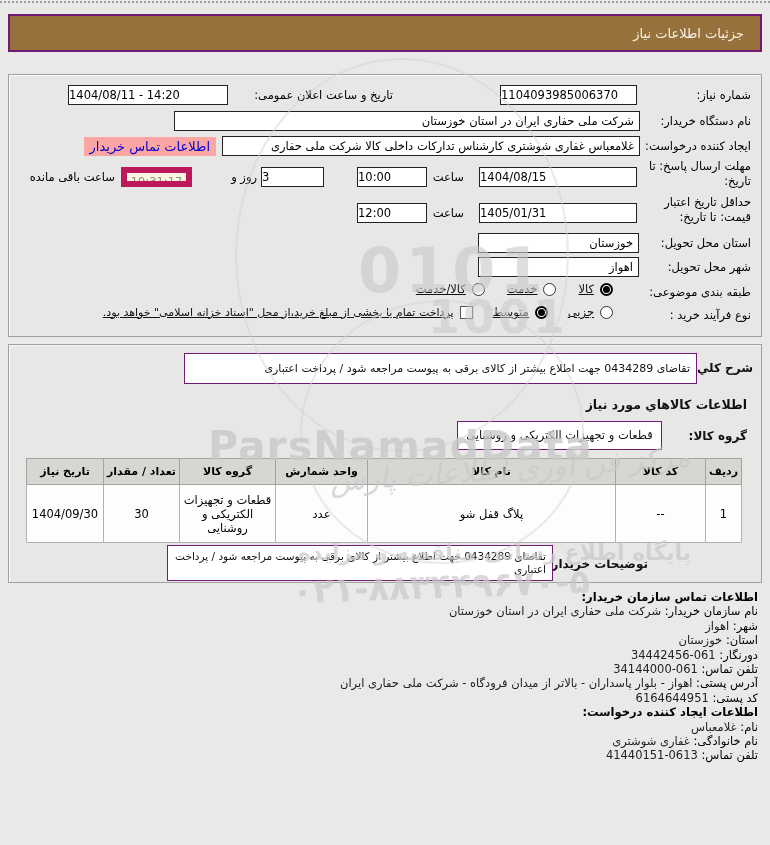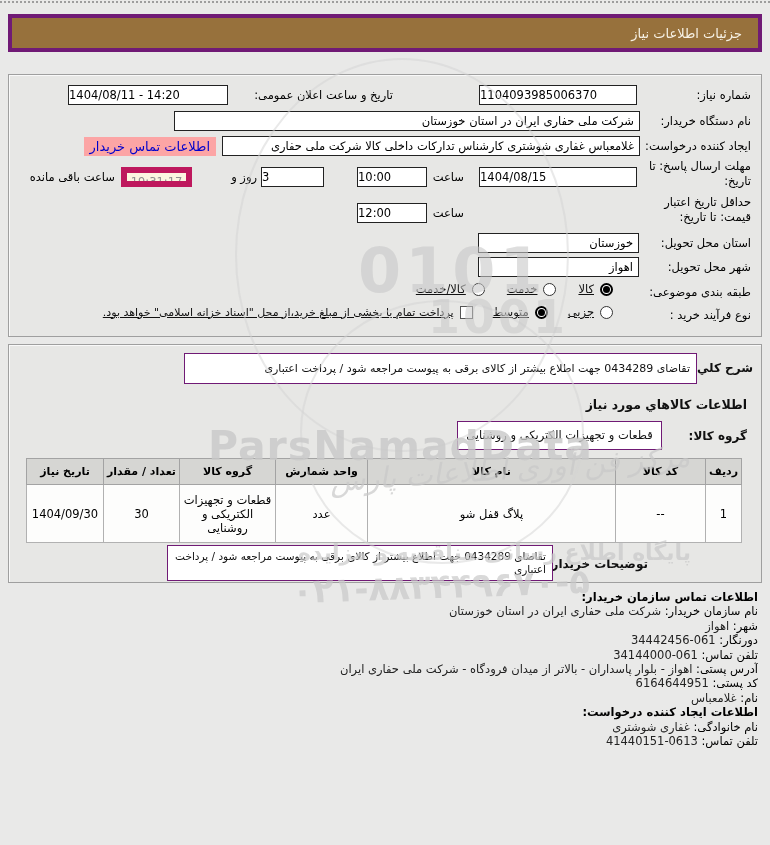--- a/index.html
+++ b/index.html
@@ -8,21 +8,21 @@
     background:#e9e9e8;
     font-family:"DejaVu Sans", sans-serif;
     font-size:12px;color:#111;direction:rtl;
   }
   .abs{position:absolute;box-sizing:border-box;}
   
   .dotted-top{left:0;top:1px;width:770px;height:0;border-top:2px dotted #9d9d9d;}
   
   .titlebar{
     left:8px;top:14px;width:754px;height:38px;
-    background:#97713c;border:4px solid #701a75;
+    background:#97713c;border:2px solid #701a75;
     color:#f7f2e6;font-size:13px;
     display:flex;align-items:center;padding-right:16px;
   }
   
   .panel{
     left:8px;width:754px;
     background:#e7e7e5;border:1px solid #9f9f9f;
     box-shadow:inset 1px 1px 0 rgba(255,255,255,.75);
   }
   #panel-main{top:74px;height:263px;}
@@ -91,41 +91,42 @@
 
 <div class="abs dotted-top"></div>
 
 <div class="abs titlebar">
   <span>جزئیات اطلاعات نیاز</span>
 </div>
 
 <div class="abs panel" id="panel-main">
 
   <span class="flabel" style="right:10px;top:13px;">شماره نیاز:</span>
-  <div class="inputbox center ltr" style="right:124px;top:10px;width:158px;">1104093985006370</div>
+  <div class="inputbox center ltr" style="right:124px;top:10px;width:137px;">1104093985006370</div>
   <span class="flabel" style="right:368px;top:13px;">تاریخ و ساعت اعلان عمومی:</span>
   <div class="inputbox center ltr" style="right:533px;top:10px;width:160px;">1404/08/11 - 14:20</div>
 
   <span class="flabel" style="right:10px;top:39px;">نام دستگاه خریدار:</span>
   <div class="inputbox rt" style="right:121px;top:36px;width:466px;">شرکت ملی حفاری ایران در استان خوزستان</div>
 
   <span class="flabel" style="right:10px;top:64px;">ایجاد کننده درخواست:</span>
   <div class="inputbox rt" style="right:121px;top:61px;width:418px;">غلامعباس غفاری شوشتری کارشناس تدارکات داخلی کالا شرکت ملی حفاری</div>
   <span class="contact-link" style="right:545px;top:62px;">اطلاعات تماس خریدار</span>
 
   <span class="flabel wrap" style="right:10px;top:84px;">مهلت ارسال پاسخ: تا تاریخ:</span>
   <div class="inputbox center ltr" style="right:124px;top:92px;width:158px;">1404/08/15</div>
   <span class="flabel" style="right:297px;top:95px;">ساعت</span>
   <div class="inputbox center ltr" style="right:334px;top:92px;width:70px;">10:00</div>
   <div class="inputbox center ltr" style="right:437px;top:92px;width:63px;">3</div>
   <span class="flabel" style="right:504px;top:95px;">روز و</span>
   <div class="inputbox countdown" style="right:569px;top:92px;width:71px;">19:31:17</div>
   <span class="flabel" style="right:646px;top:95px;">ساعت باقی مانده</span>
 
   <span class="flabel wrap" style="right:10px;top:120px;">حداقل تاریخ اعتبار قیمت: تا تاریخ:</span>
+  <div class="inputbox center ltr" style="right:124px;top:128px;width:158px;">1405/01/31</div>
   <span class="flabel" style="right:297px;top:131px;">ساعت</span>
   <div class="inputbox center ltr" style="right:334px;top:128px;width:70px;">12:00</div>
 
   <span class="flabel" style="right:10px;top:161px;">استان محل تحویل:</span>
   <div class="inputbox rt" style="right:122px;top:158px;width:161px;">خوزستان</div>
 
   <span class="flabel" style="right:10px;top:185px;">شهر محل تحویل:</span>
   <div class="inputbox rt" style="right:122px;top:182px;width:161px;">اهواز</div>
 
   <span class="flabel" style="right:10px;top:210px;">طبقه بندی موضوعی:</span>
@@ -214,42 +215,46 @@
 
   <div class="cline">
     <span class="clbl">نام سازمان خریدار:</span>
     <span>شرکت ملی حفاری ایران در استان خوزستان</span>
   </div>
   <div class="cline">
     <span class="clbl">شهر:</span>
     <span>اهواز</span>
   </div>
   <div class="cline">
+    <span class="clbl">استان:</span>
+    <span>خوزستان</span>
+  </div>
+  <div class="cline">
     <span class="clbl">دورنگار:</span>
     <span class="num">34442456-061</span>
   </div>
   <div class="cline">
     <span class="clbl">تلفن تماس:</span>
     <span class="num">34144000-061</span>
   </div>
   <div class="cline">
     <span class="clbl">آدرس پستی:</span>
     <span>اهواز - بلوار پاسداران - بالاتر از میدان فرودگاه - شرکت ملی حفاری ایران</span>
   </div>
   <div class="cline">
     <span class="clbl">کد پستی:</span>
     <span class="num">6164644951</span>
   </div>
 
+  <div class="cline chead">اطلاعات ایجاد کننده درخواست:</div>
+
   <div class="cline">
     <span class="clbl">نام:</span>
     <span>غلامعباس</span>
   </div>
-
-  <div class="cline chead">اطلاعات ایجاد کننده درخواست:</div>
   <div class="cline">
     <span class="clbl">نام خانوادگی:</span>
     <span>غفاری شوشتری</span>
   </div>
   <div class="cline">
     <span class="clbl">تلفن تماس:</span>
     <span class="num">41440151-0613</span>
   </div>
 </div>
 

